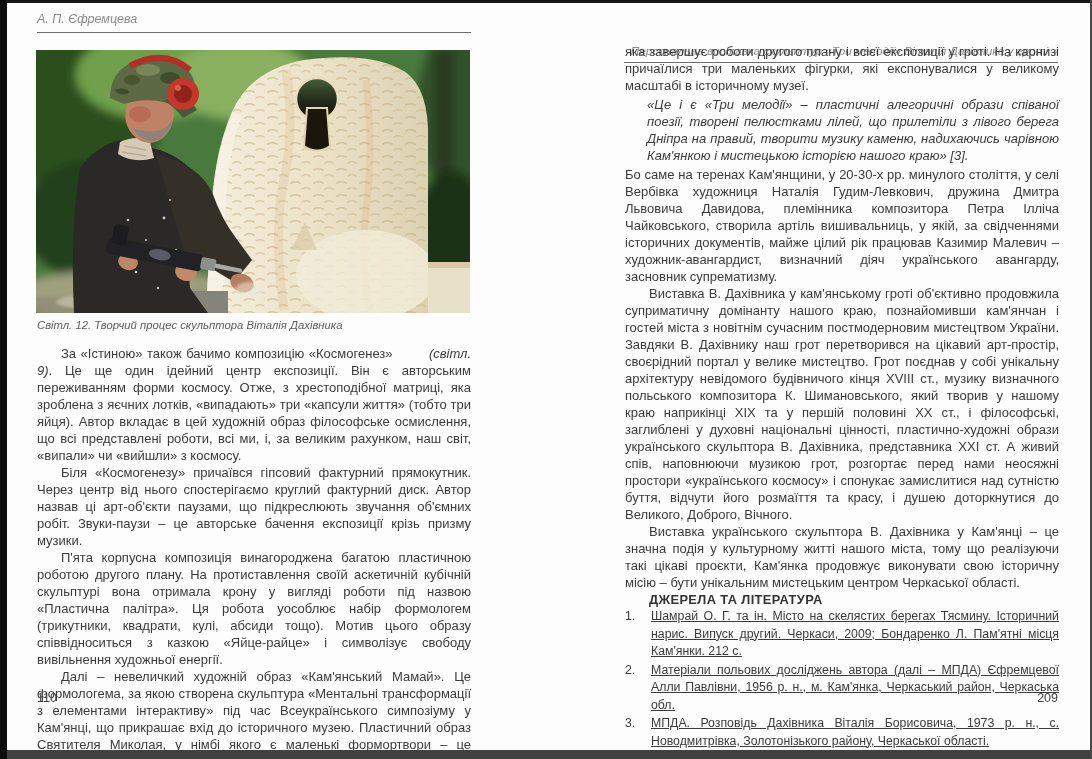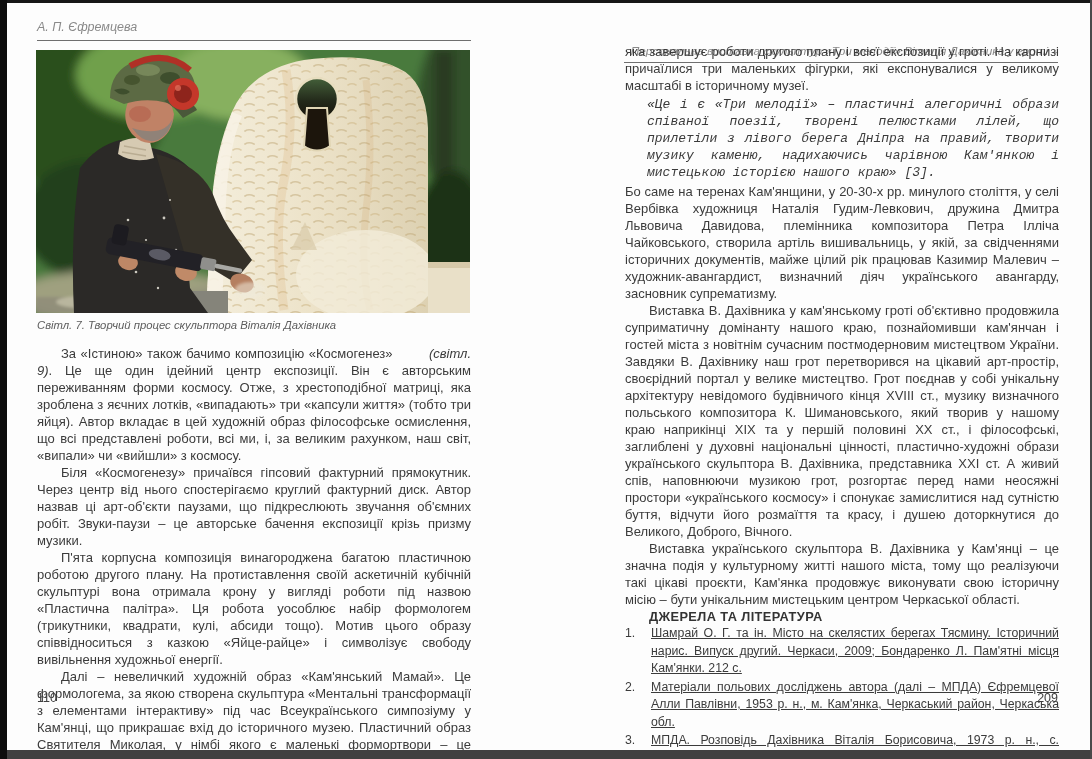--- a/index.html
+++ b/index.html
@@ -10,39 +10,39 @@
   
   .edge{position:absolute;z-index:30;}
   .edge-top{left:0;top:0;width:100%;height:3px;background:#171717;}
   .edge-left{left:0;top:0;width:7px;height:100%;background:#0d0d0d;}
   .edge-bottom{left:0;bottom:0;width:100%;height:9px;background:#414141;}
   .edge-right{right:0;top:0;width:2px;height:100%;background:#4a4a4a;}
 
   
   .running-head{position:absolute;font-style:italic;color:#8a8a8a;
     border-bottom:1px solid #6f6f6f;}
-  .rh-left{left:37px;top:20px;width:434px;font-size:12.5px;line-height:15px;padding-bottom:5px;}
+  .rh-left{left:37px;top:12px;width:434px;font-size:12.5px;line-height:15px;padding-bottom:5px;}
   .rh-right{left:624px;top:9px;width:434px;font-size:11.8px;line-height:14px;
     text-align:right;padding-bottom:4px;margin-top:35px;}
 
   
   .photo{position:absolute;left:36px;top:50px;width:434px;height:263px;overflow:hidden;background:#4a7a3c;}
   .photo svg{display:block;}
 
   .caption{position:absolute;left:37px;top:319px;width:434px;
     font-size:11.3px;font-style:italic;color:#5d5d5d;}
 
   
   .bodycol{position:absolute;width:434px;font-size:13px;line-height:17px;
     text-align:justify;color:#3b3b3b;}
   .bodycol p{margin:0;text-indent:24px;}
   .bodycol p.noindent{text-indent:0;}
   .col-left{left:37px;top:345px;}
   .col-right{left:625px;top:43px;}
-  .quote{font-style:italic;margin:2px 0 2px 22px !important;text-indent:0 !important;font-family:Liberation Mono, monospace;}
+  .quote{font-style:italic;margin:2px 0 2px 22px !important;text-indent:0 !important;}
   .inl-italic{font-style:italic;margin-left:32px;}
 
   .sources-heading{margin-top:19px;margin-bottom:21px;text-align:left;
     font-weight:bold;font-size:12.8px;letter-spacing:.4px;text-indent:0;color:#333;}
   .refs{font-size:12.3px;line-height:17.5px;}
   .ref-item{display:flex;margin:0 0 1px 0;}
   .ref-num{width:26px;flex:0 0 26px;}
   .ref-text{flex:1;text-align:justify;text-decoration:underline;}
 
   .pagenum{position:absolute;top:691px;font-size:12.5px;color:#404040;}
@@ -178,21 +178,21 @@
         <rect x="68" y="200" width="98" height="17" rx="5" fill="#222126"></rect>
         <rect x="72" y="186" width="15" height="20" rx="4" fill="#1c1b20"></rect>
         <ellipse cx="122" cy="208" rx="11" ry="5.5" fill="#5a5a64"></ellipse>
         <rect x="164" y="202" width="15" height="12" rx="2" fill="#8f8f8c"></rect>
         <rect x="178" y="206" width="28" height="4.5" rx="2" fill="#a8a8a4"></rect>
       </g>
       <ellipse cx="214" cy="240" rx="15" ry="8" fill="#efeadb" opacity="0.55" filter="url(#blur2)"></ellipse>
     </svg>
   </div>
 
-  <div class="caption">Світл. 7. Творчий процес скульптора Віталія Дахівника</div>
+  <div class="caption">Світл. 12. Творчий процес скульптора Віталія Дахівника</div>
 
   <div class="bodycol col-left">
     <p><span>За «Істиною» також бачимо композицію «Космогенез» </span><span class="inl-italic">(світл. 9)</span><span>. Це ще один ідейний центр експозиції. Він є авторським переживанням форми космосу. Отже, з хрестоподібної матриці, яка зроблена з яєчних лотків, «випадають» три «капсули життя» (тобто три яйця). Автор вкладає в цей художній образ філософське осмислення, що всі представлені роботи, всі ми, і, за великим рахунком, наш світ, «випали» чи «вийшли» з космосу.</span></p>
     <p>Біля «Космогенезу» причаївся гіпсовий фактурний прямокутник. Через центр від нього спостерігаємо круглий фактурний диск. Автор назвав ці арт-об'єкти паузами, що підкреслюють звучання об'ємних робіт. Звуки-паузи – це авторське бачення експозиції крізь призму музики.</p>
     <p>П'ята корпусна композиція винагороджена багатою пластичною роботою другого плану. На протиставлення своїй аскетичній кубічній скульптурі вона отримала крону у вигляді роботи під назвою «Пластична палітра». Ця робота уособлює набір формологем (трикутники, квадрати, кулі, абсиди тощо). Мотив цього образу співвідноситься з казкою «Яйце-райце» і символізує свободу вивільнення художньої енергії.</p>
     <p>Далі – невеличкий художній образ «Кам'янський Мамай». Це формологема, за якою створена скульптура «Ментальні трансформації з елементами інтерактиву» під час Всеукраїнського симпозіуму у Кам'янці, що прикрашає вхід до історичного музею. Пластичний образ Святителя Миколая, у німбі якого є маленькі формортвори – це своєрідна «Післямова»,</p>
   </div>
 
   <div class="bodycol col-right">
     <p class="noindent">яка завершує роботи другого плану і всієї експозиції у гроті. На карнизі причаїлися три маленьких фігурки, які експонувалися у великому масштабі в історичному музеї.</p>
@@ -203,21 +203,21 @@
 
     <p class="sources-heading">ДЖЕРЕЛА ТА ЛІТЕРАТУРА</p>
 
     <div class="refs">
       <div class="ref-item">
         <span class="ref-num">1.</span>
         <span class="ref-text">Шамрай О. Г. та ін. Місто на скелястих берегах Тясмину. Історичний нарис. Випуск другий. Черкаси, 2009; Бондаренко Л. Пам'ятні місця Кам'янки. 212 с.</span>
       </div>
       <div class="ref-item">
         <span class="ref-num">2.</span>
-        <span class="ref-text">Матеріали польових досліджень автора (далі – МПДА) Єфремцевої Алли Павлівни, 1953 р. н., м. Кам'янка, Черкаський район, Черкаська обл.</span>
+        <span class="ref-text">Матеріали польових досліджень автора (далі – МПДА) Єфремцевої Алли Павлівни, 1956 р. н., м. Кам'янка, Черкаський район, Черкаська обл.</span>
       </div>
       <div class="ref-item">
         <span class="ref-num">3.</span>
         <span class="ref-text">МПДА. Розповідь Дахівника Віталія Борисовича, 1973 р. н., с. Новодмитрівка, Золотонізького району, Черкаської області.</span>
       </div>
     </div>
   </div>
 
   <div class="pagenum pn-left">110</div>
   <div class="pagenum pn-right">209</div>

